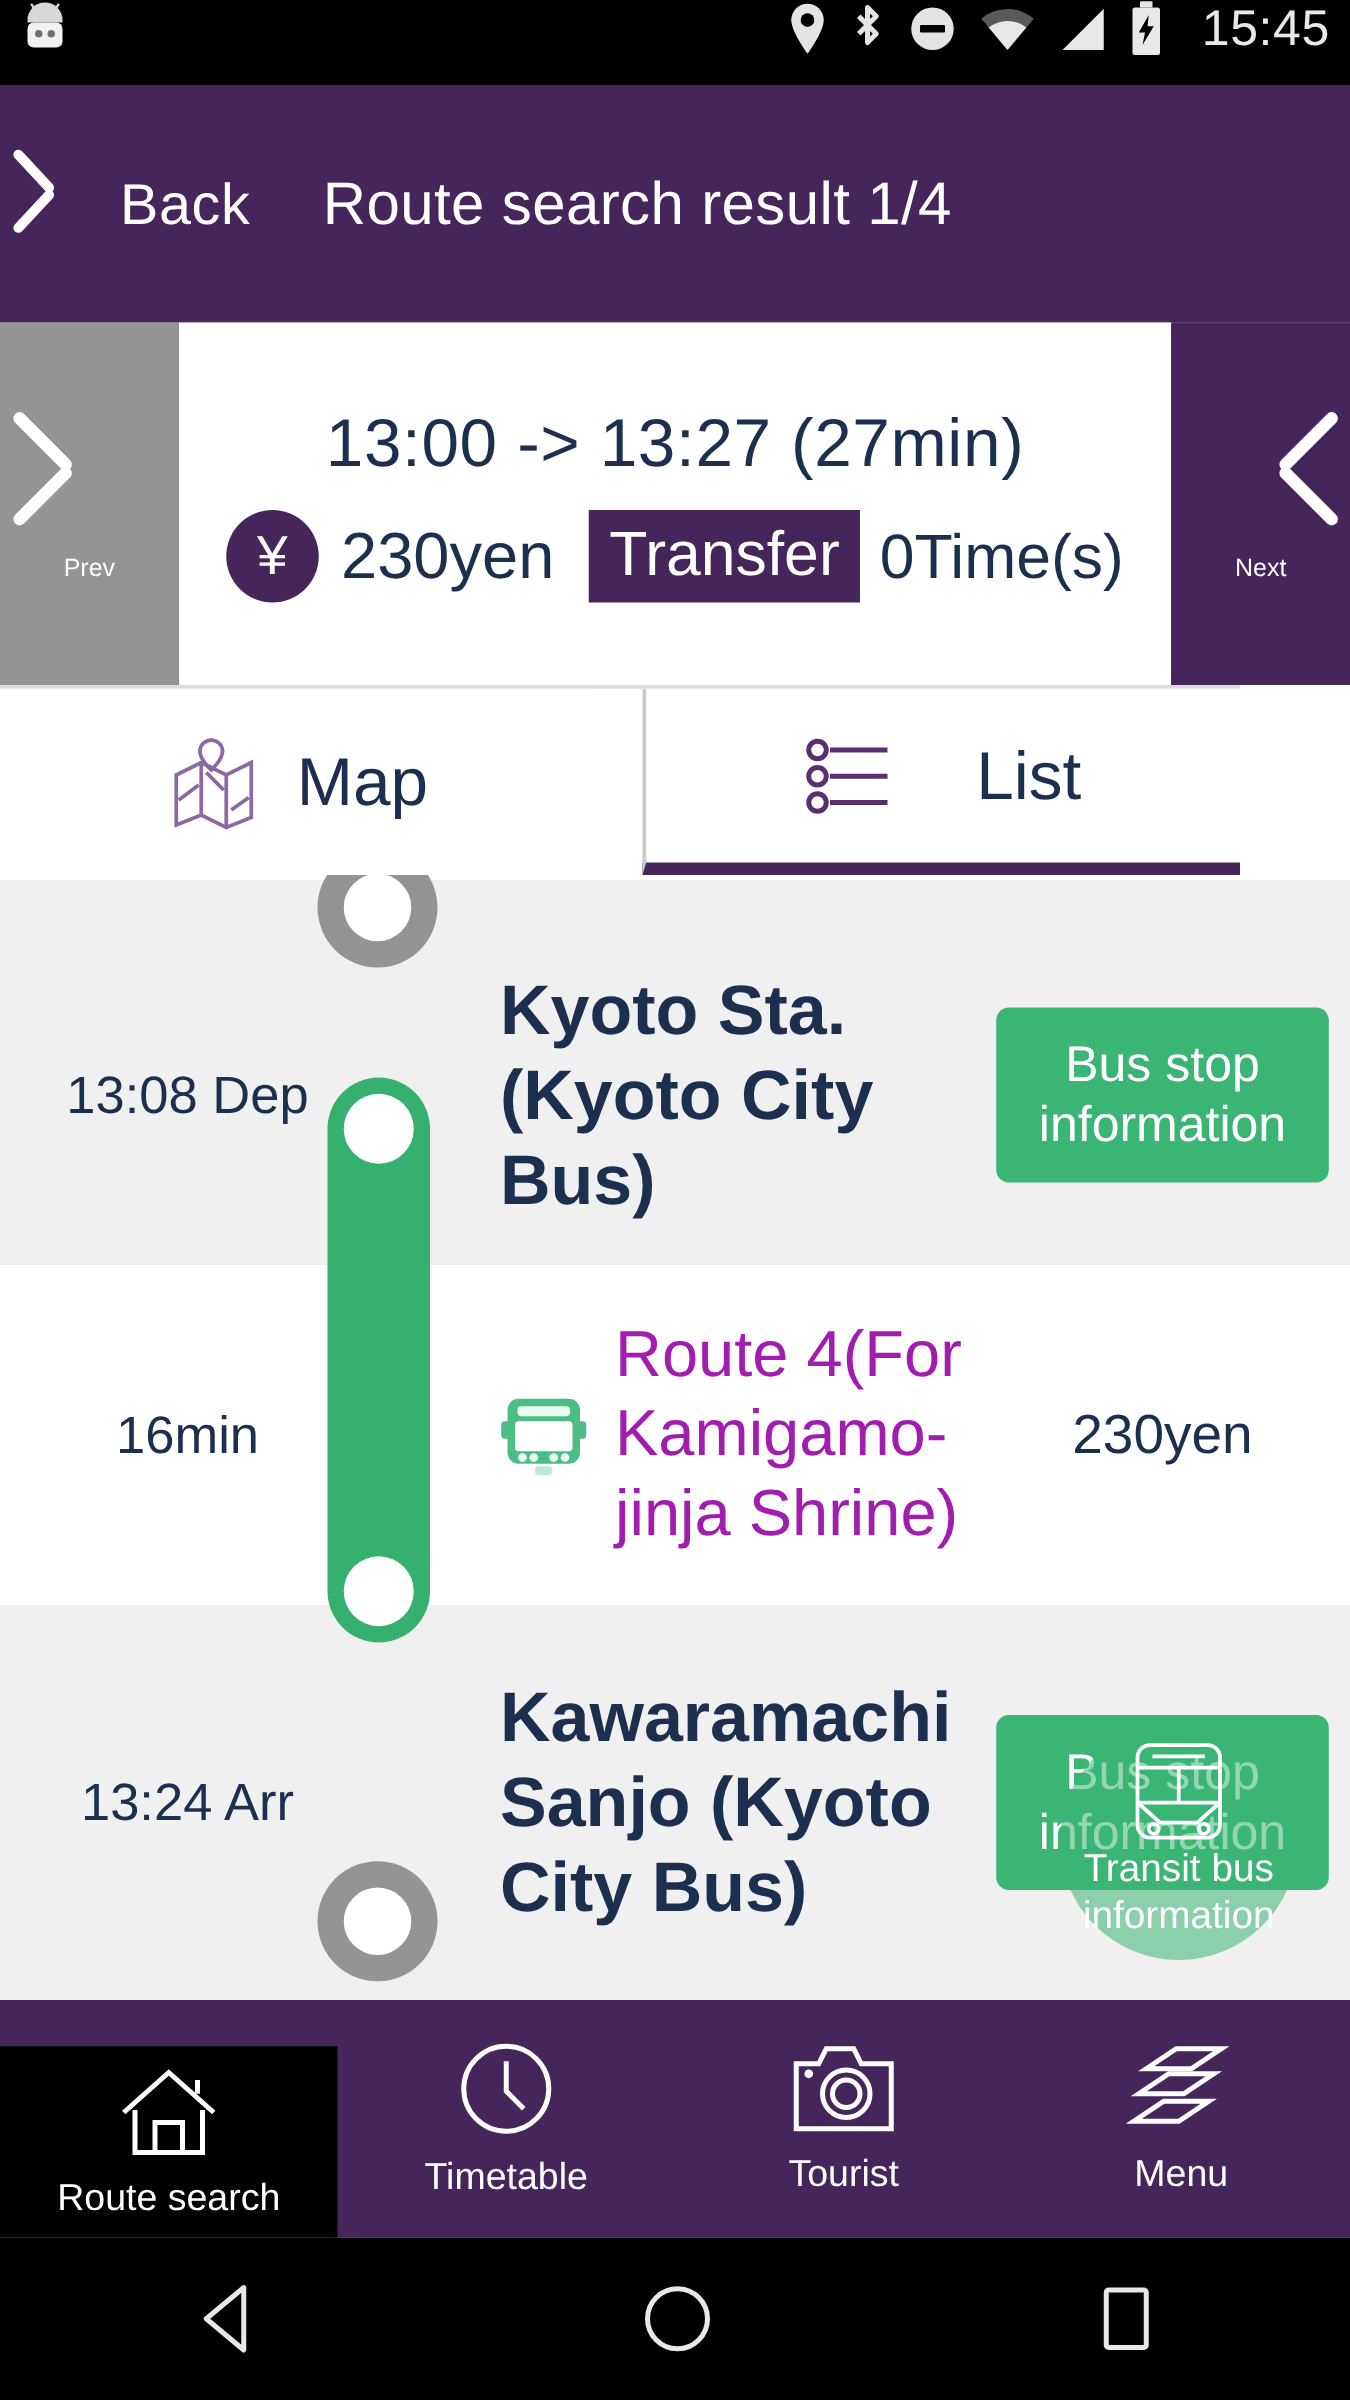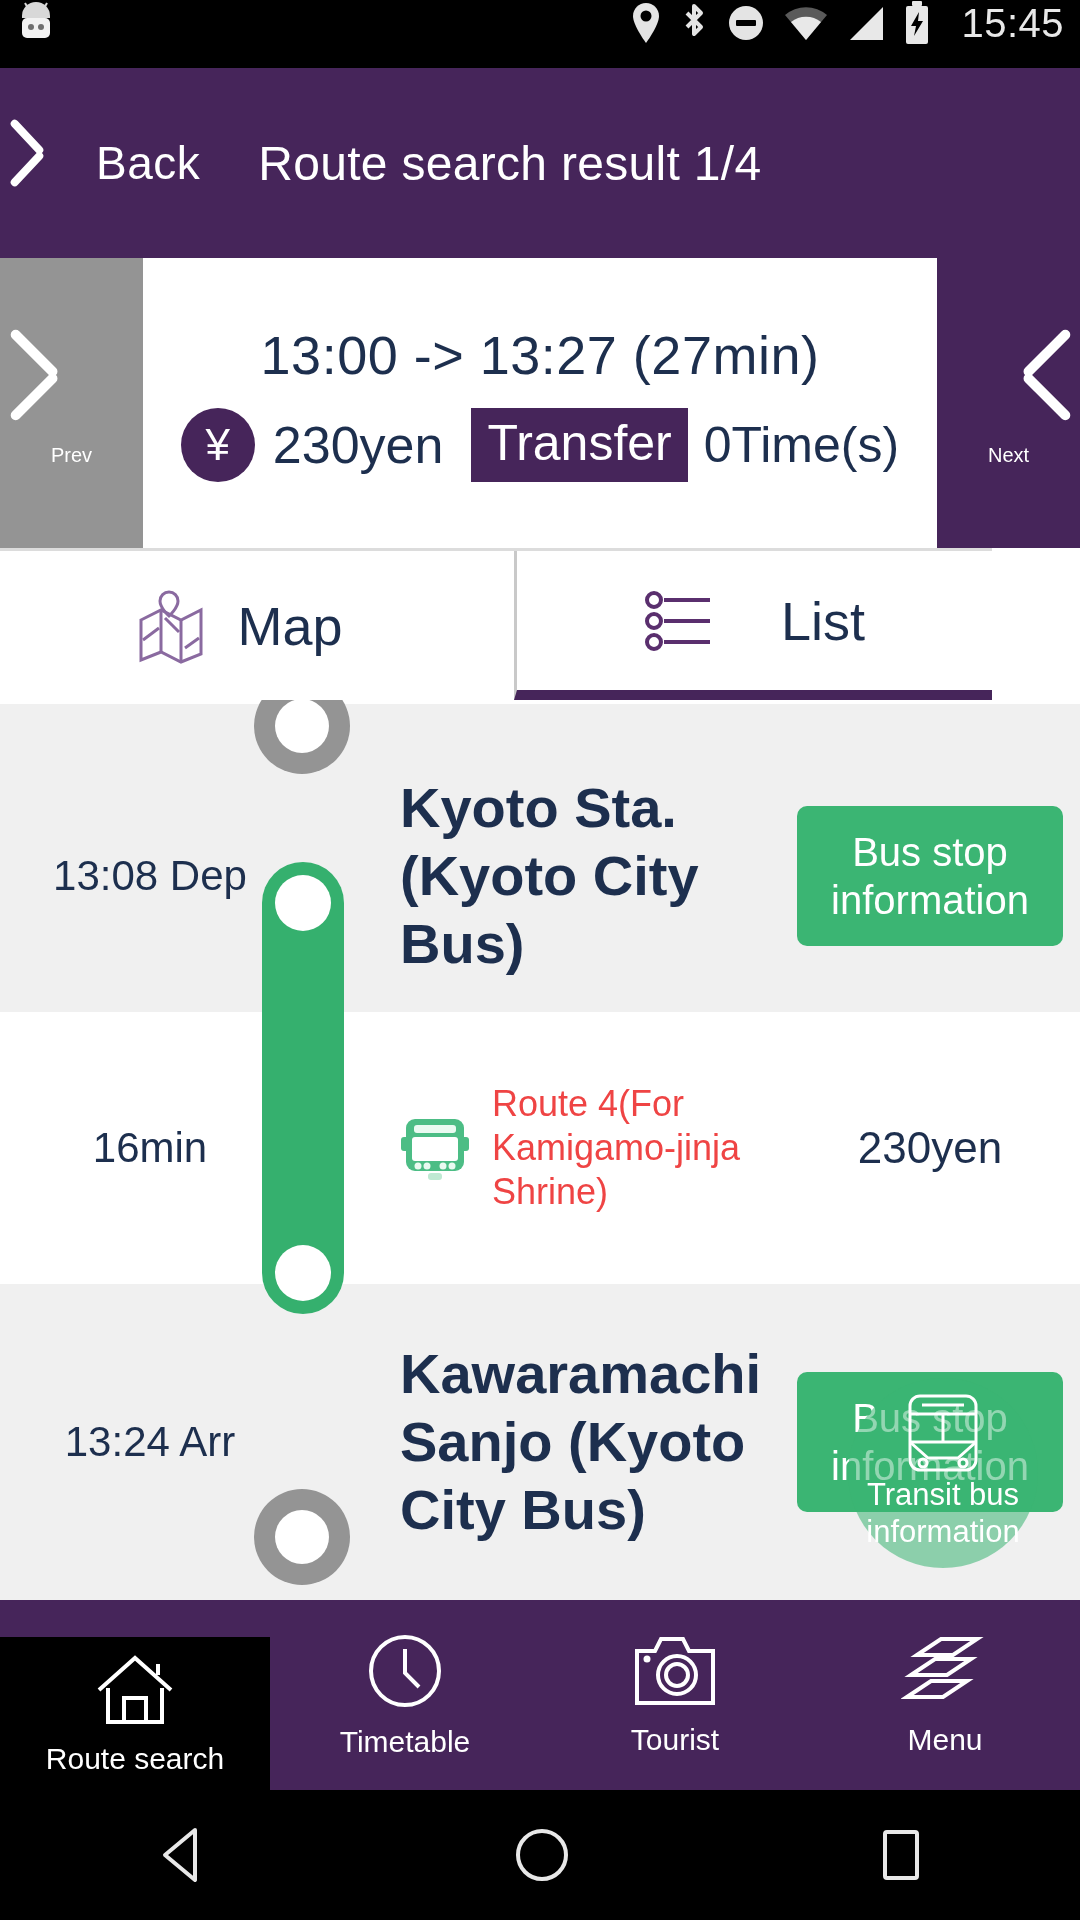--- a/index.html
+++ b/index.html
@@ -68,21 +68,21 @@
   
   .list { position:absolute; top:700px; left:0; width:1080px; height:900px; background:#fff; }
   .row { position:absolute; left:0; width:1080px; display:flex; align-items:center; }
   .row-shade { background:#f0f0f0; }
   .row-plain { background:#ffffff; }
   .col-time { width:300px; flex:0 0 300px; text-align:center; color:#1d2f4e; font-size:42px; }
   .col-spine { width:100px; flex:0 0 100px; }
   .col-main { flex:1; padding-right:10px; }
   .stop-name { color:#1d2f4e; font-size:56px; font-weight:bold; line-height:1.22; }
   .leg-main { display:flex; align-items:center; gap:22px; }
-  .leg-text { color:#ef4444; font-size:36px; line-height:1.22; }
+  .leg-text { color:#a21caf; font-size:52px; line-height:1.22; }
   .col-right { width:300px; flex:0 0 300px; display:flex; align-items:center; justify-content:center; }
   .fare-text { color:#1d2f4e; font-size:44px; }
   .btn-green { background:#3bb573; color:#fff; font-size:40px; line-height:1.2; text-align:center;
                border-radius:10px; padding:22px 10px; width:266px; cursor:pointer; }
 
   
   .spine { position:absolute; left:0; top:0; width:1080px; height:900px; pointer-events:none; }
 
   
   .fab { position:absolute; width:190px; height:190px; border-radius:50%;

